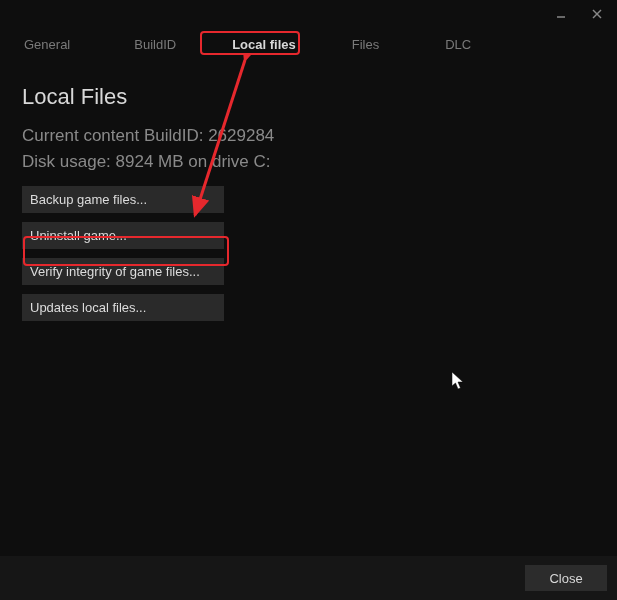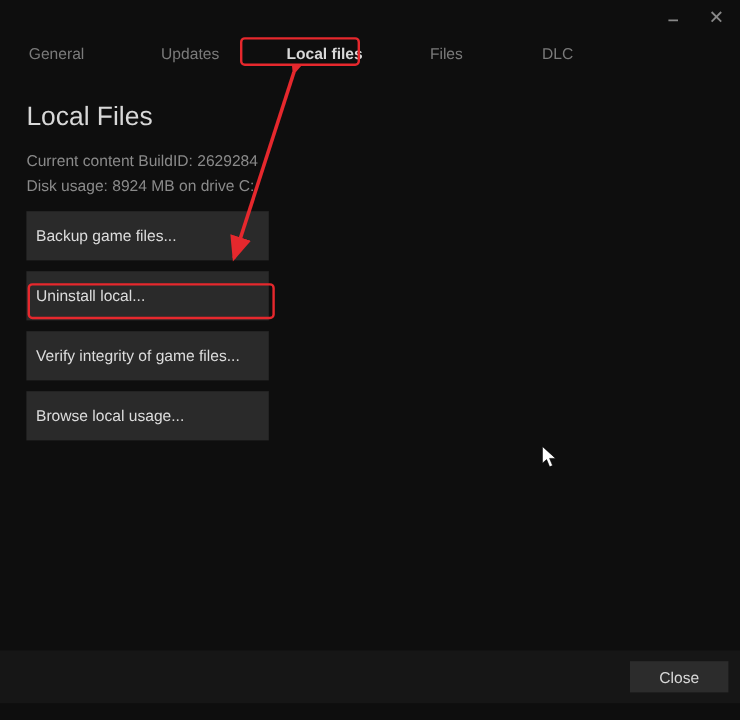--- a/index.html
+++ b/index.html
@@ -58,44 +58,44 @@
     }
     .page-title {
       color: #d8d8d8;
       font-size: 22px;
       font-weight: 400;
       margin-top: 10px;
       margin-bottom: 16px;
     }
     .info-line {
       color: #8a8a8a;
-      font-size: 13px;
+      font-size: 17px;
       margin-bottom: 6px;
     }
     .btn-list {
       margin-top: 14px;
     }
     .file-btn {
       display: block;
       width: 202px;
-      height: 41px;
+      height: 27px;
       line-height: 27px;
       background: #2a2a2a;
       color: #dcdcdc;
       font-size: 13px;
       text-align: left;
       border: none;
       padding-left: 8px;
       margin-bottom: 9px;
       cursor: pointer;
       font-family: inherit;
     }
     .footer {
       position: absolute;
-      bottom: 14px;
+      bottom: 0;
       left: 0;
       right: 0;
       height: 44px;
       background: #161616;
       display: flex;
       justify-content: flex-end;
       align-items: center;
       padding-right: 10px;
     }
     .close-btn {
@@ -133,35 +133,35 @@
   <div class="win-btn">
     <svg width="10" height="10" viewBox="0 0 10 10">
         <line x1="1" y1="1" x2="9" y2="9" stroke="#888" stroke-width="1.5"></line>
         <line x1="9" y1="1" x2="1" y2="9" stroke="#888" stroke-width="1.5"></line>
       </svg>
   </div>
 </div>
 
 <div class="tabs">
   <div class="tab tab-general">General</div>
-  <div class="tab tab-updates">Updates</div>
+  <div class="tab tab-updates">BuildID</div>
   <div class="tab tab-local">Local files</div>
   <div class="tab tab-betas">Files</div>
   <div class="tab">DLC</div>
 </div>
 
 <div class="content">
   <h1 class="page-title">Local Files</h1>
   <div class="info-line">Current content BuildID: 2629284</div>
   <div class="info-line">Disk usage: 8924 MB on drive C:</div>
   <div class="btn-list">
     <button class="file-btn">Backup game files...</button>
-    <button class="file-btn">Uninstall local...</button>
+    <button class="file-btn">Uninstall game...</button>
     <button class="file-btn">Verify integrity of game files...</button>
-    <button class="file-btn">Browse local usage...</button>
+    <button class="file-btn">Updates local files...</button>
   </div>
 </div>
 
 <div class="footer">
   <button class="close-btn">Close</button>
 </div>
 
 <div class="highlight-box hl-tab"></div>
 <div class="highlight-box hl-verify"></div>
 

